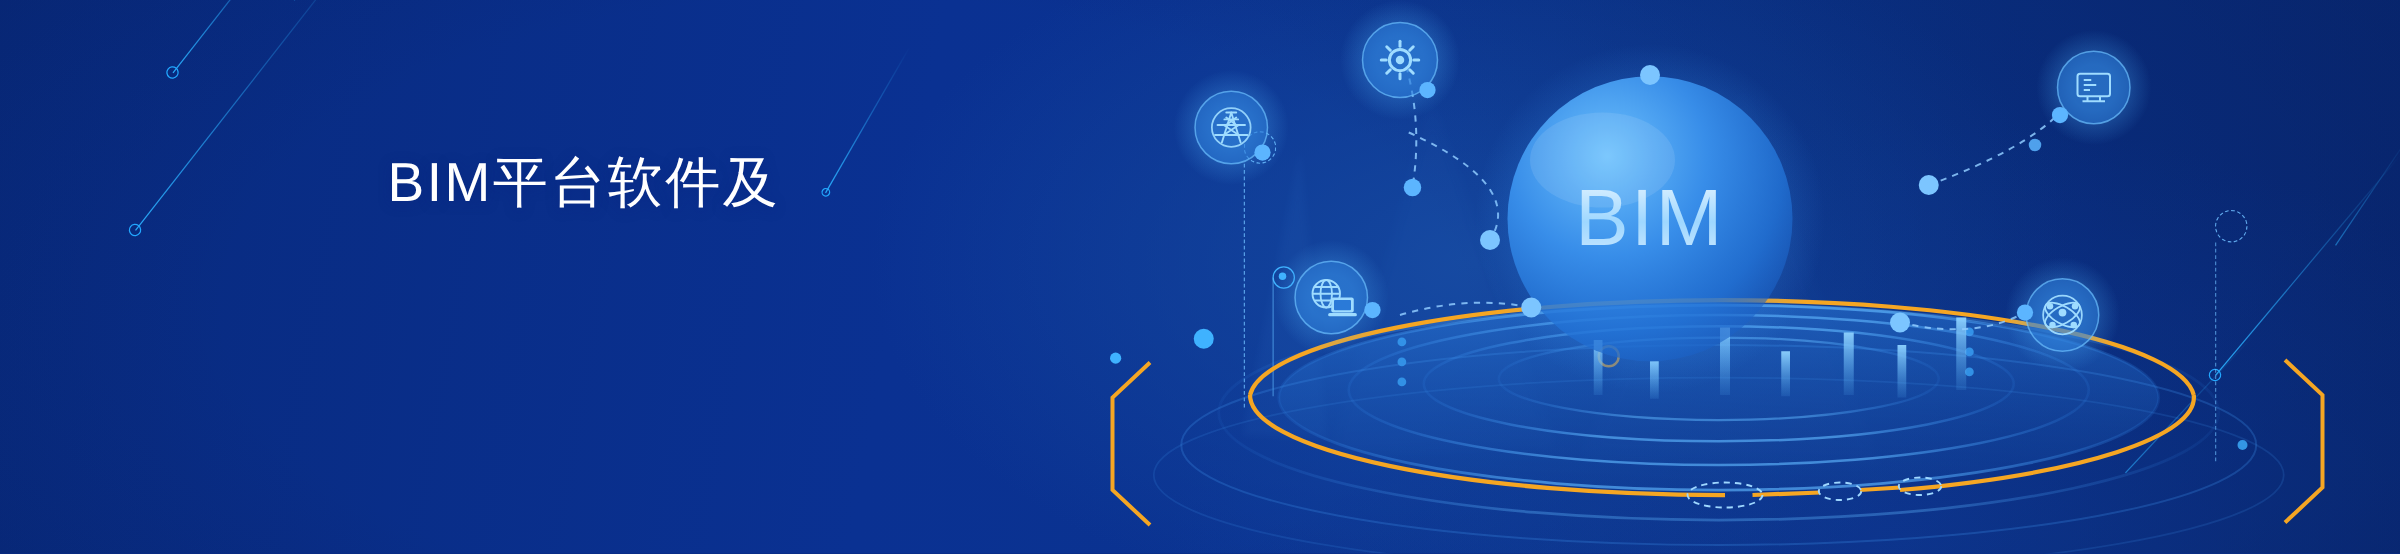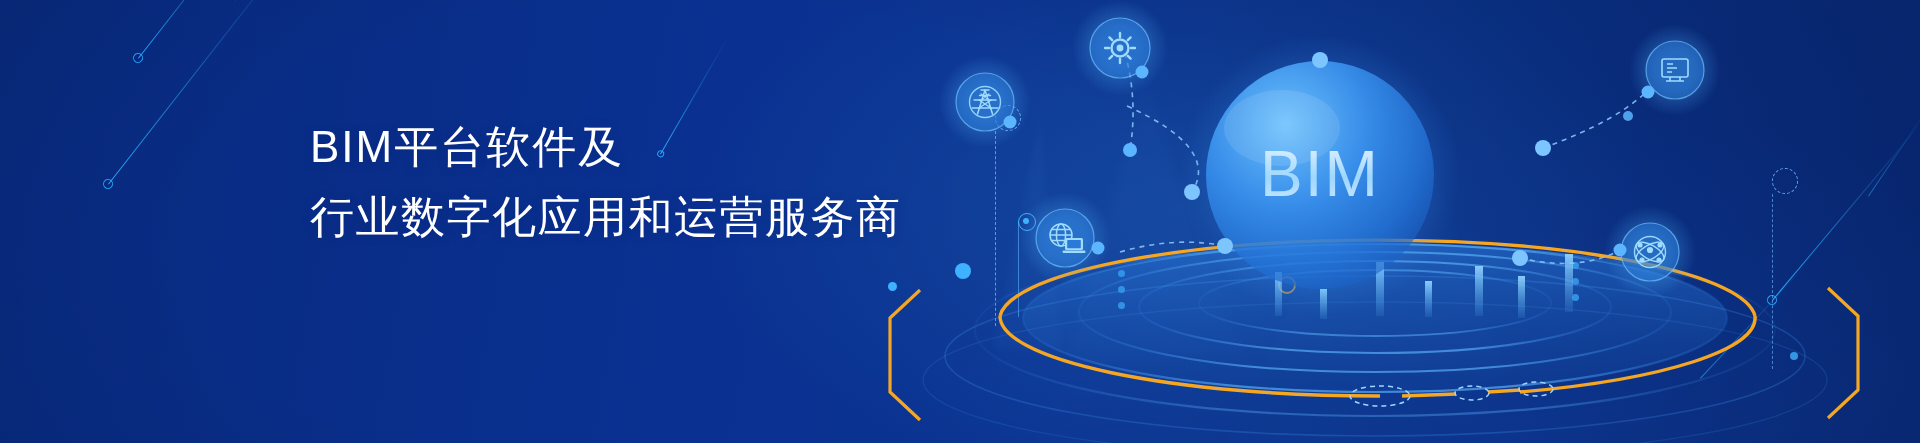--- a/index.html
+++ b/index.html
@@ -42,21 +42,21 @@
   .headline{
     position:absolute; left:310px; top:112px;
     color:#ffffff;
     font-size:44px;
     line-height:70px;
     letter-spacing:2px;
     font-weight:300;
     white-space:nowrap;
     text-shadow:0 1px 10px rgba(0,30,120,.35);
   }
-  .headline .ln{ display:block; }
+  .headline .ln{ display:block;text-align:center; }
   .headline .ln2{ letter-spacing:1.5px; }
 
   
   .meteor{ position:absolute; transform-origin:0 0; }
   .meteor .ray{
     position:absolute; left:0; top:0; height:1px;
     background:linear-gradient(90deg, rgba(42,176,255,.95) 0%, rgba(42,176,255,.35) 55%, rgba(42,176,255,0) 100%);
   }
   .meteor .knob{
     position:absolute; left:-5px; top:-5px;
@@ -113,21 +113,20 @@
   </div>
   <div class="meteor" style="left:1868px; top:196px; transform:rotate(-56deg);">
     <div class="ray" style="width:110px; opacity:.55;"></div>
   </div>
   <div class="meteor" style="left:235px; top:0px; transform:rotate(-56deg);">
     <div class="ray" style="width:90px; opacity:.45;"></div>
   </div>
 
   <div class="headline">
     <span class="ln ln1">BIM平台软件及</span>
-    <span class="ln ln2">行业数字化应用和运营服务商</span>
   </div>
 
   <div class="pin" style="left:1018px; top:213px;">
     <div class="ring solid"></div>
       <div class="stem" style="height:95px;"></div>
   </div>
   <div class="pin" style="left:995px; top:105px;">
     <div class="ring dashed" style="width:26px;height:26px;"></div>
       <div class="stem" style="height:195px; top:26px; border-left:1px dashed rgba(110,190,255,.75); background:none; width:0;"></div>
   </div>

